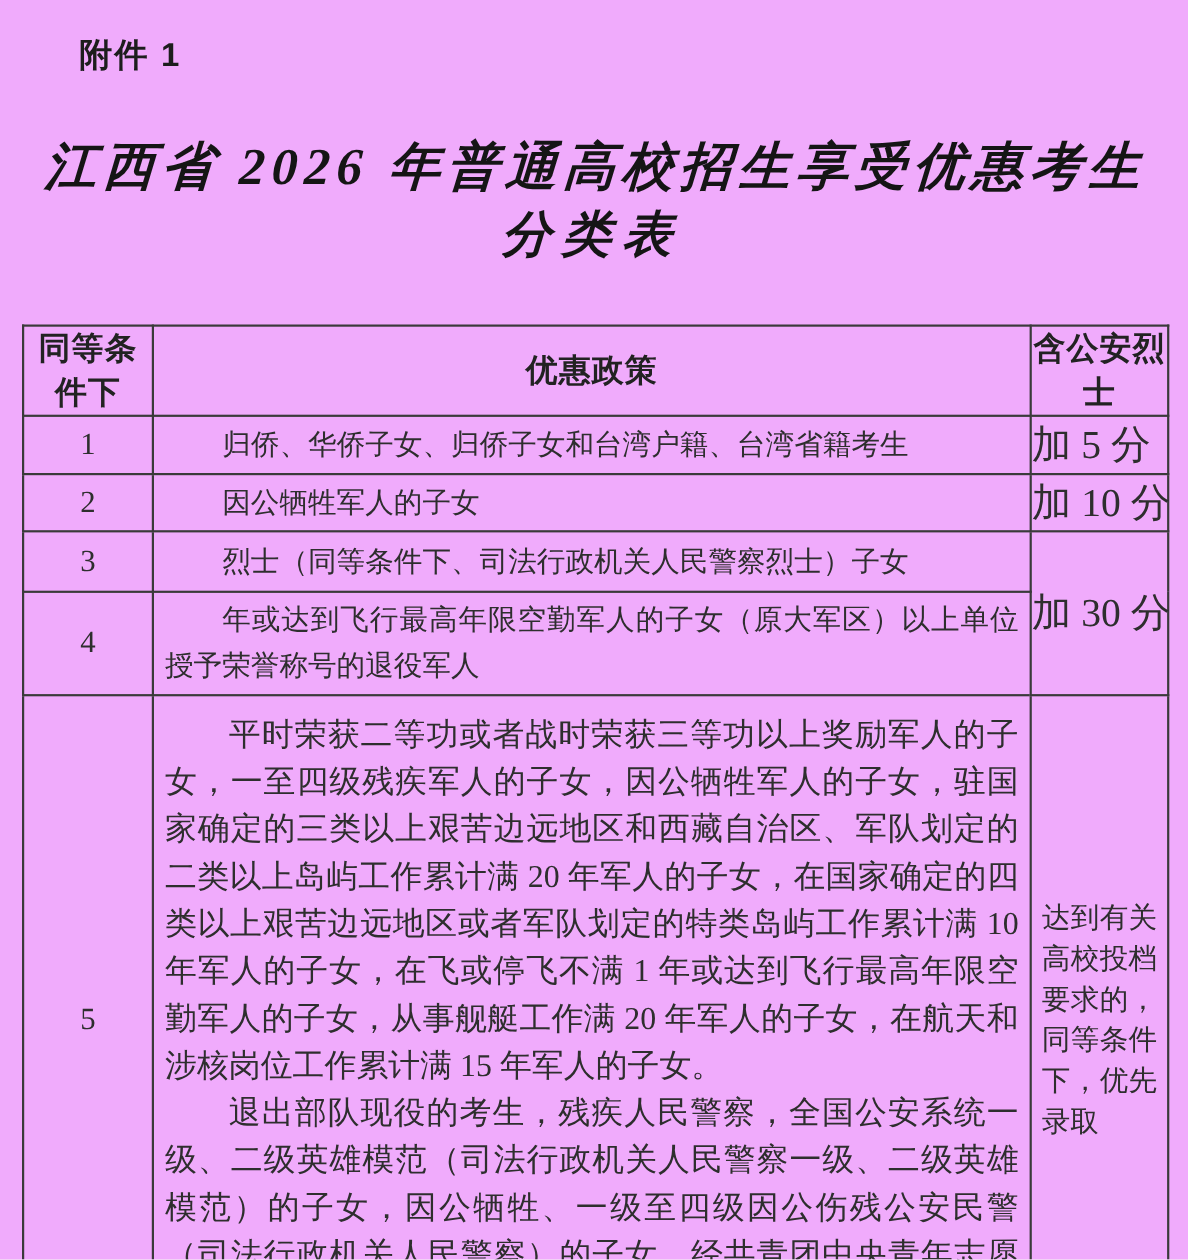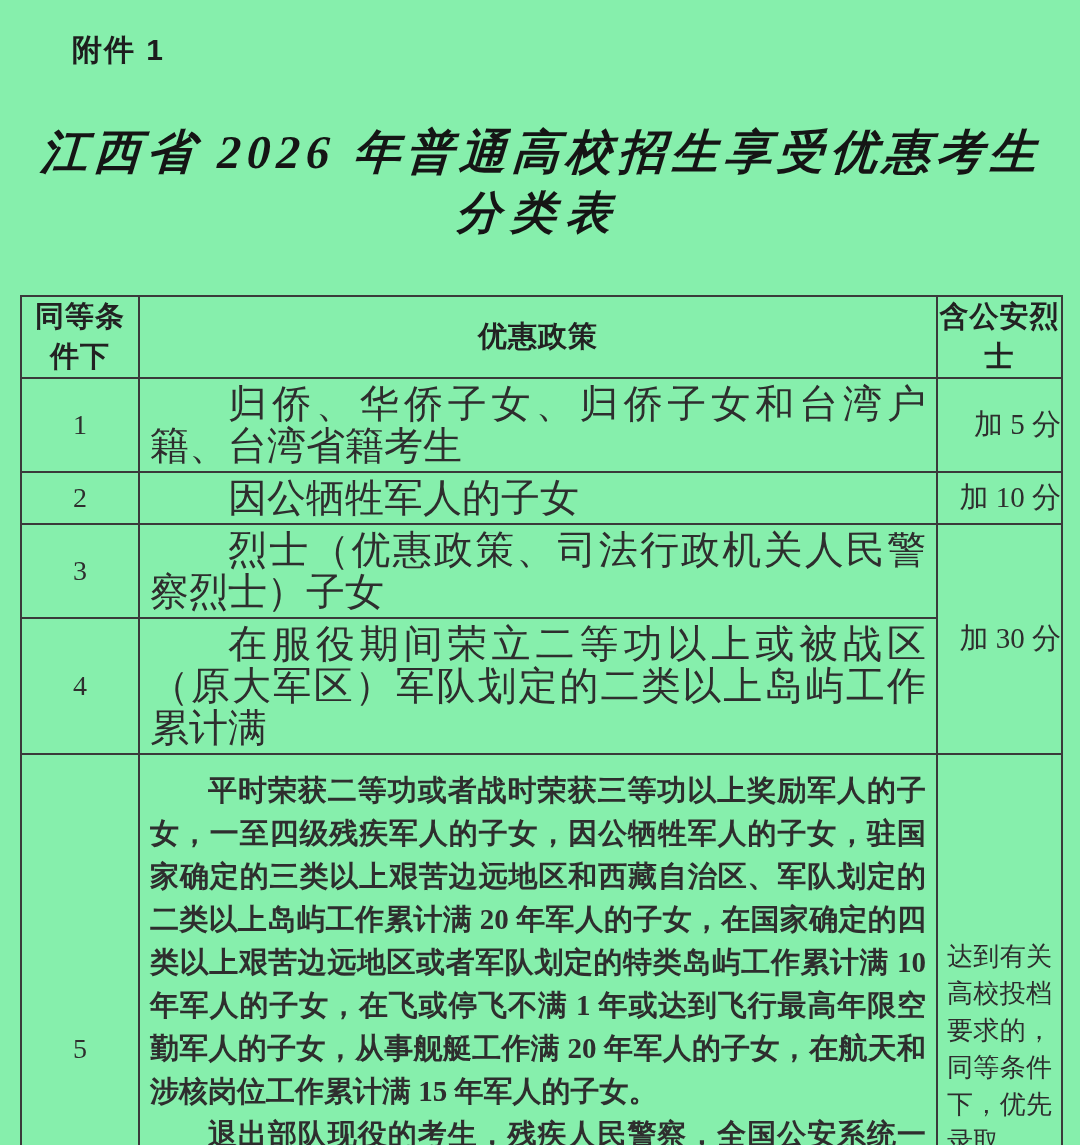--- a/index.html
+++ b/index.html
@@ -6,21 +6,21 @@
   html, body {
     width: 1080px;
     background: #f3f3f2;
     font-family: "Liberation Serif", "DejaVu Serif", serif;
     color: #2b2b2b;
   }
   .page {
     position: relative;
     width: 1080px;
     height: 1145px;
-    background: #86efac;
+    background: #f0abfc;
     overflow: hidden;
   }
   .attachment-label {
     position: absolute;
     left: 72px;
     top: 30px;
     font-family: "Liberation Sans", "DejaVu Sans", sans-serif;
     font-weight: bold;
     font-size: 30px;
     color: #1d1d1d;
@@ -72,49 +72,48 @@
     text-align: center;
     height: 48px;
     letter-spacing: 1px;
   }
   td.code-cell {
     text-align: center;
     font-size: 28px;
     color: #2e2e2e;
   }
   td.target-cell {
-    font-size: 39px;
+    font-size: 26px;
     color: #2e2e2e;
     padding: 4px 10px;
     text-align: justify;
     line-height: 42px;
   }
   td.target-cell .indent { text-indent: 2em; display: block; }
   td.policy-cell {
-    text-align: right;
-    font-size: 29px;
+    text-align: left;
+    font-size: 36px;
     color: #2e2e2e;
     white-space: nowrap;
   }
   tr.row-1 { height: 53px; }
   tr.row-2 { height: 48px; }
   tr.row-3 { height: 55px; }
   tr.row-4 { height: 86px; }
   tr.row-5 { height: 513px; }
   td.target-cell-5 {
     font-size: 29px;
     color: #2e2e2e;
     padding: 14px 10px;
     vertical-align: middle;
   }
   td.target-cell-5 p {
     text-indent: 2em;
     text-align: justify;
     line-height: 43px;
-    font-weight: bold;
   }
   td.policy-cell-5 {
     font-size: 26px;
     color: #2e2e2e;
     padding: 0 9px;
     text-align: justify;
     line-height: 37px;
     vertical-align: middle;
   }
 </style>
@@ -155,29 +154,29 @@
         <td class="code-cell">2</td>
         <td class="target-cell">
           <span class="indent">因公牺牲军人的子女</span>
         </td>
         <td class="policy-cell">加 10 分</td>
       </tr>
 
       <tr class="row-3">
         <td class="code-cell">3</td>
         <td class="target-cell">
-          <span class="indent">烈士（优惠政策、司法行政机关人民警察烈士）子女</span>
+          <span class="indent">烈士（同等条件下、司法行政机关人民警察烈士）子女</span>
         </td>
         <td class="policy-cell" rowspan="2">加 30 分</td>
       </tr>
 
       <tr class="row-4">
         <td class="code-cell">4</td>
         <td class="target-cell">
-          <span class="indent">在服役期间荣立二等功以上或被战区（原大军区）军队划定的二类以上岛屿工作累计满</span>
+          <span class="indent">年或达到飞行最高年限空勤军人的子女（原大军区）以上单位授予荣誉称号的退役军人</span>
         </td>
       </tr>
 
       <tr class="row-5">
         <td class="code-cell">5</td>
         <td class="target-cell-5">
           <p>平时荣获二等功或者战时荣获三等功以上奖励军人的子女，一至四级残疾军人的子女，因公牺牲军人的子女，驻国家确定的三类以上艰苦边远地区和西藏自治区、军队划定的二类以上岛屿工作累计满 20 年军人的子女，在国家确定的四类以上艰苦边远地区或者军队划定的特类岛屿工作累计满 10 年军人的子女，在飞或停飞不满 1 年或达到飞行最高年限空勤军人的子女，从事舰艇工作满 20 年军人的子女，在航天和涉核岗位工作累计满 15 年军人的子女。</p>
           <p>退出部队现役的考生，残疾人民警察，全国公安系统一级、二级英雄模范（司法行政机关人民警察一级、二级英雄模范）的子女，因公牺牲、一级至四级因公伤残公安民警（司法行政机关人民警察）的子女，经共青团中央青年志愿者守信联合激励系统认定获得 5A 级青年志愿者。</p>
         </td>
         <td class="policy-cell-5">达到有关高校投档要求的，同等条件下，优先录取</td>

